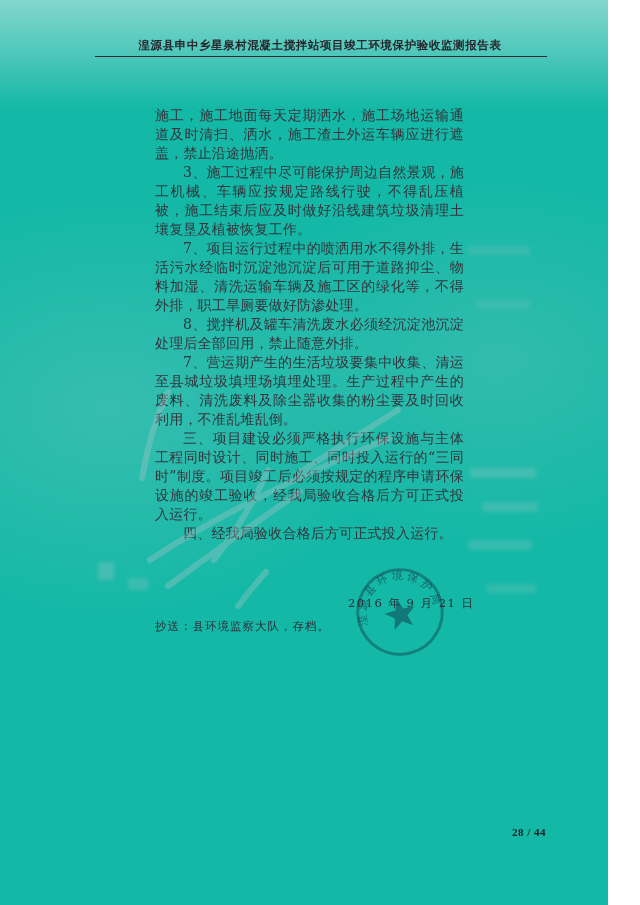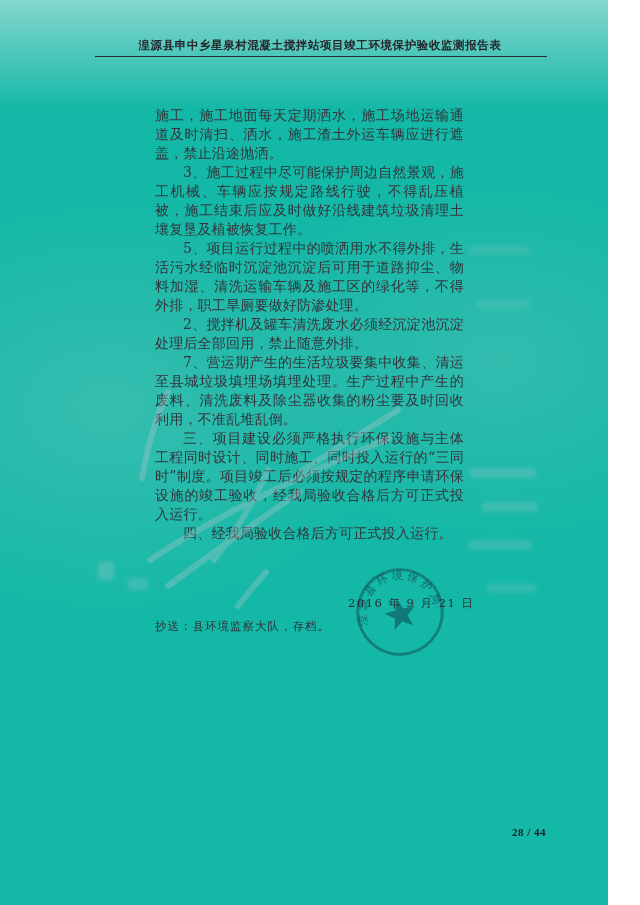--- a/index.html
+++ b/index.html
@@ -111,22 +111,22 @@
   <div class="ghost" style="left:470px; top:468px; width:66px; height:10px; opacity:0.22;"></div>
   <div class="ghost" style="left:482px; top:502px; width:56px; height:10px; opacity:0.2;"></div>
   <div class="ghost" style="left:468px; top:540px; width:64px; height:10px; opacity:0.2;"></div>
   <div class="ghost" style="left:486px; top:584px; width:50px; height:9px; opacity:0.16;"></div>
   <div class="ghost" style="left:98px; top:562px; width:16px; height:18px; opacity:0.25;"></div>
   <div class="ghost" style="left:128px; top:578px; width:20px; height:12px; opacity:0.2;"></div>
 
   <div class="body-text">
     <p>施工，施工地面每天定期洒水，施工场地运输通道及时清扫、洒水，施工渣土外运车辆应进行遮盖，禁止沿途抛洒。</p>
     <p class="indent">3、施工过程中尽可能保护周边自然景观，施工机械、车辆应按规定路线行驶，不得乱压植被，施工结束后应及时做好沿线建筑垃圾清理土壤复垦及植被恢复工作。</p>
-    <p class="indent">5、项目运行过程中的喷洒用水不得外排，生活污水经临时沉淀池沉淀后可用于道路抑尘、物料加湿、清洗运输车辆及施工区的绿化等，不得外排，职工旱厕要做好防渗处理。</p>
-    <p class="indent">2、搅拌机及罐车清洗废水必须经沉淀池沉淀处理后全部回用，禁止随意外排。</p>
+    <p class="indent">7、项目运行过程中的喷洒用水不得外排，生活污水经临时沉淀池沉淀后可用于道路抑尘、物料加湿、清洗运输车辆及施工区的绿化等，不得外排，职工旱厕要做好防渗处理。</p>
+    <p class="indent">8、搅拌机及罐车清洗废水必须经沉淀池沉淀处理后全部回用，禁止随意外排。</p>
     <p class="indent">7、营运期产生的生活垃圾要集中收集、清运至县城垃圾填埋场填埋处理。生产过程中产生的废料、清洗废料及除尘器收集的粉尘要及时回收利用，不准乱堆乱倒。</p>
     <p class="indent">三、项目建设必须严格执行环保设施与主体工程同时设计、同时施工、同时投入运行的“三同时”制度。项目竣工后必须按规定的程序申请环保设施的竣工验收，经我局验收合格后方可正式投入运行。</p>
     <p class="indent">四、经我局验收合格后方可正式投入运行。</p>
   </div>
 
   <div class="date-line">2016 年 9 月 21 日</div>
 
   <svg class="stamp" width="96" height="96" viewBox="0 0 100 100">
     <circle cx="50" cy="50" r="44" fill="none" stroke="#cf5d79" stroke-width="3" opacity="0.55"></circle>
     <defs>

